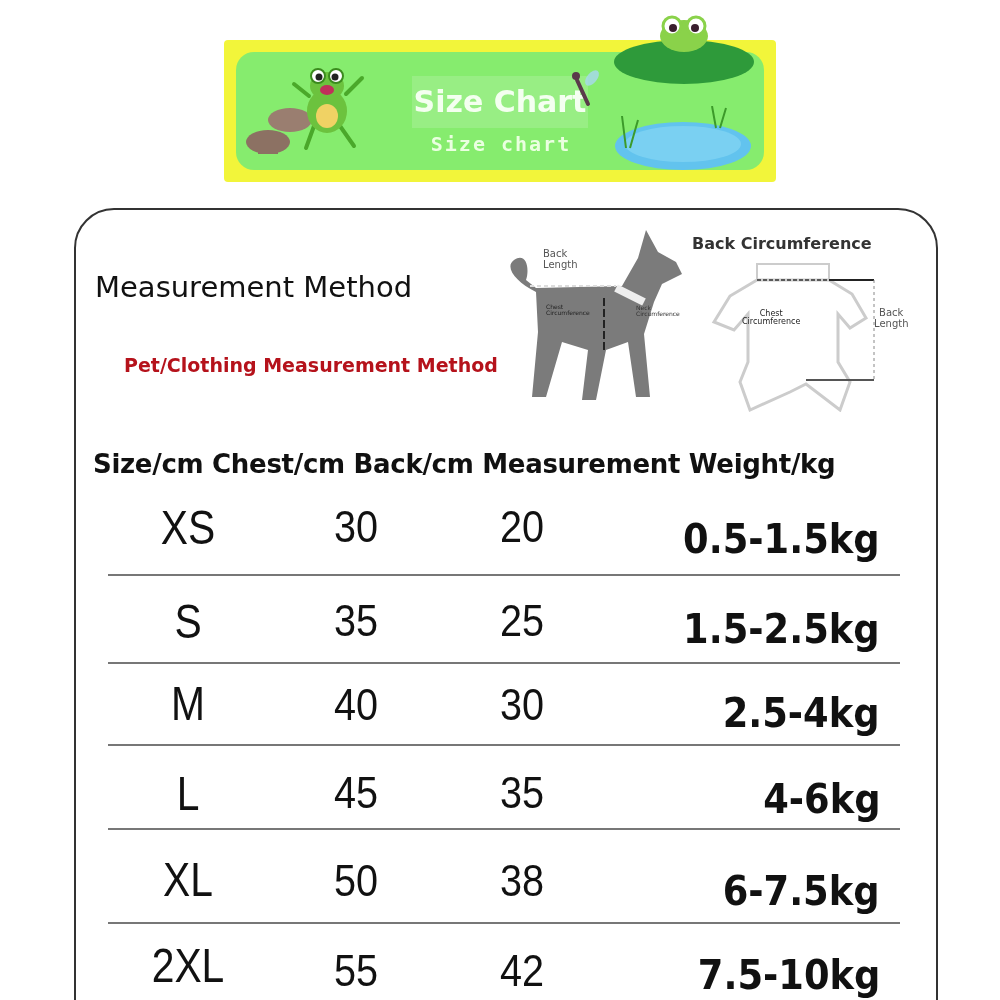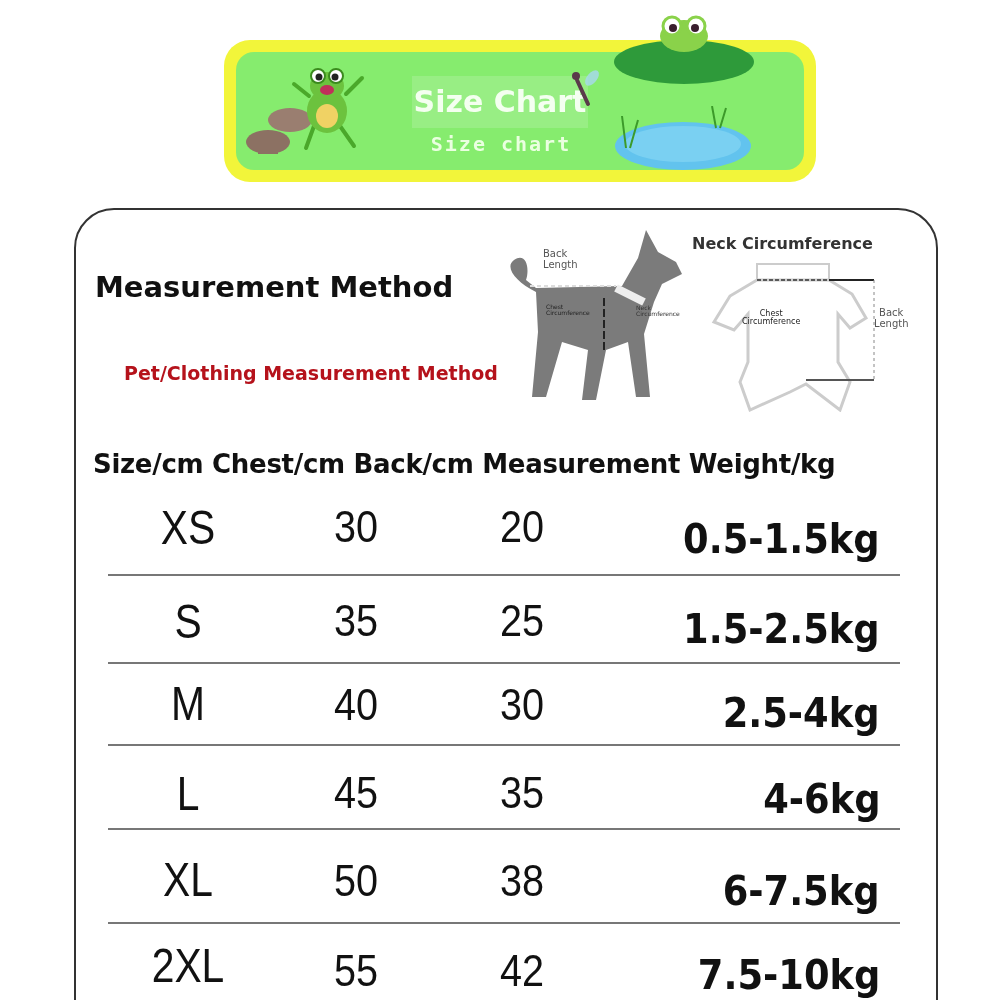--- a/index.html
+++ b/index.html
@@ -1,37 +1,37 @@
 <!DOCTYPE html>
 <html><head>
 <meta charset="utf-8">
 <style>
   html, body { margin:0; padding:0; }
   body { width:1000px; height:1000px; background:#ffffff; position:relative; overflow:hidden;
          font-family:"DejaVu Sans", sans-serif; color:#111; }
 
   
-  .banner { position:absolute; left:224px; top:40px; width:552px; height:142px; border-radius:26px;
-            background:#f2f53a;padding-left:40px; }
+  .banner { position:absolute; left:224px; top:40px; width:552px; height:142px; border-radius:4px;
+            background:#f2f53a; }
   .banner-inner { position:absolute; left:12px; top:12px; right:12px; bottom:12px; border-radius:18px;
                   background:#86ec6e; overflow:visible; }
   .banner-title { position:absolute; left:176px; top:24px; width:176px; height:52px; background:#98ee84;
                   color:#f4fff0; font-family:"DejaVu Sans", sans-serif; font-weight:bold; font-size:30px;
                   text-align:center; line-height:52px; }
   .banner-sub { position:absolute; left:180px; top:80px; width:170px; color:#eaffe0;
                 font-family:"DejaVu Sans Mono", monospace; font-weight:bold; font-size:20px; text-align:center; letter-spacing:2px; }
   .deco { position:absolute; }
 
   
   .card { position:absolute; left:74px; top:208px; width:860px; height:900px; border:2px solid #333;
           border-radius:40px; background:#fff; }
 
-  .mm-title { position:absolute; left:95px; top:270px; font-family:"DejaVu Sans", sans-serif; font-weight:bold;
+  .mm-title { position:absolute; left:95px; top:270px; font-family:"DejaVu Sans", sans-serif; font-weight:normal;
               font-size:29px; color:#111; white-space:nowrap; }
-  .mm-sub { position:absolute; left:124px; top:354px; font-weight:bold; font-size:19px; color:#b5121b; white-space:nowrap;margin-top:8px; }
+  .mm-sub { position:absolute; left:124px; top:354px; font-weight:bold; font-size:19px; color:#b5121b; white-space:nowrap; }
 
   .dog { position:absolute; left:496px; top:222px; width:195px; height:185px; }
   .shirt { position:absolute; left:690px; top:232px; width:230px; height:180px; }
   .lbl { position:absolute; font-family:"DejaVu Sans", sans-serif; color:#555; white-space:nowrap; line-height:1.05; }
   .neck-title { position:absolute; left:692px; top:234px; font-weight:bold; font-size:16px; color:#333; white-space:nowrap; }
 
   
   .thead { position:absolute; left:93px; top:449px; font-weight:bold; font-size:26px; color:#111; white-space:nowrap; letter-spacing:-0.3px; }
   .row { position:absolute; left:108px; width:792px; height:84px; }
   .row .divider { position:absolute; left:0; right:0; bottom:0; height:2px; background:#777; }
@@ -116,21 +116,21 @@
 </div>
 <div class="lbl" style="left:546px;top:304px;font-size:6px;color:#222;">
   <div>Chest</div>
     <div>Circumference</div>
 </div>
 <div class="lbl" style="left:636px;top:305px;font-size:6px;color:#333;">
   <div>Neck</div>
     <div>Circumference</div>
 </div>
 
-<div class="neck-title">Neck Circumference</div>
+<div class="neck-title">Back Circumference</div>
 <svg class="shirt" viewBox="0 0 230 180">
   <rect x="67" y="32" width="72" height="16" fill="#fff" stroke="#ccc" stroke-width="2"></rect>
   <path d="M67 48 L40 64 L24 90 L44 98 L58 82 L58 130 L50 150 L60 178 L100 160 L116 152 L150 178 L160 150 L148 130 L148 82 L160 96 L176 86 L162 62 L139 48 Z" fill="#fff" stroke="#ccc" stroke-width="3"></path>
   <line x1="67" y1="48" x2="139" y2="48" stroke="#333" stroke-width="1.5" stroke-dasharray="4 2"></line>
   <line x1="139" y1="48" x2="184" y2="48" stroke="#222" stroke-width="2"></line>
   <line x1="184" y1="48" x2="184" y2="148" stroke="#888" stroke-width="1" stroke-dasharray="3 3"></line>
   <line x1="116" y1="148" x2="184" y2="148" stroke="#555" stroke-width="2"></line>
 </svg>
 <div class="lbl" style="left:742px;top:310px;font-size:8px;color:#222;text-align:center;">
   <div>Chest</div>

